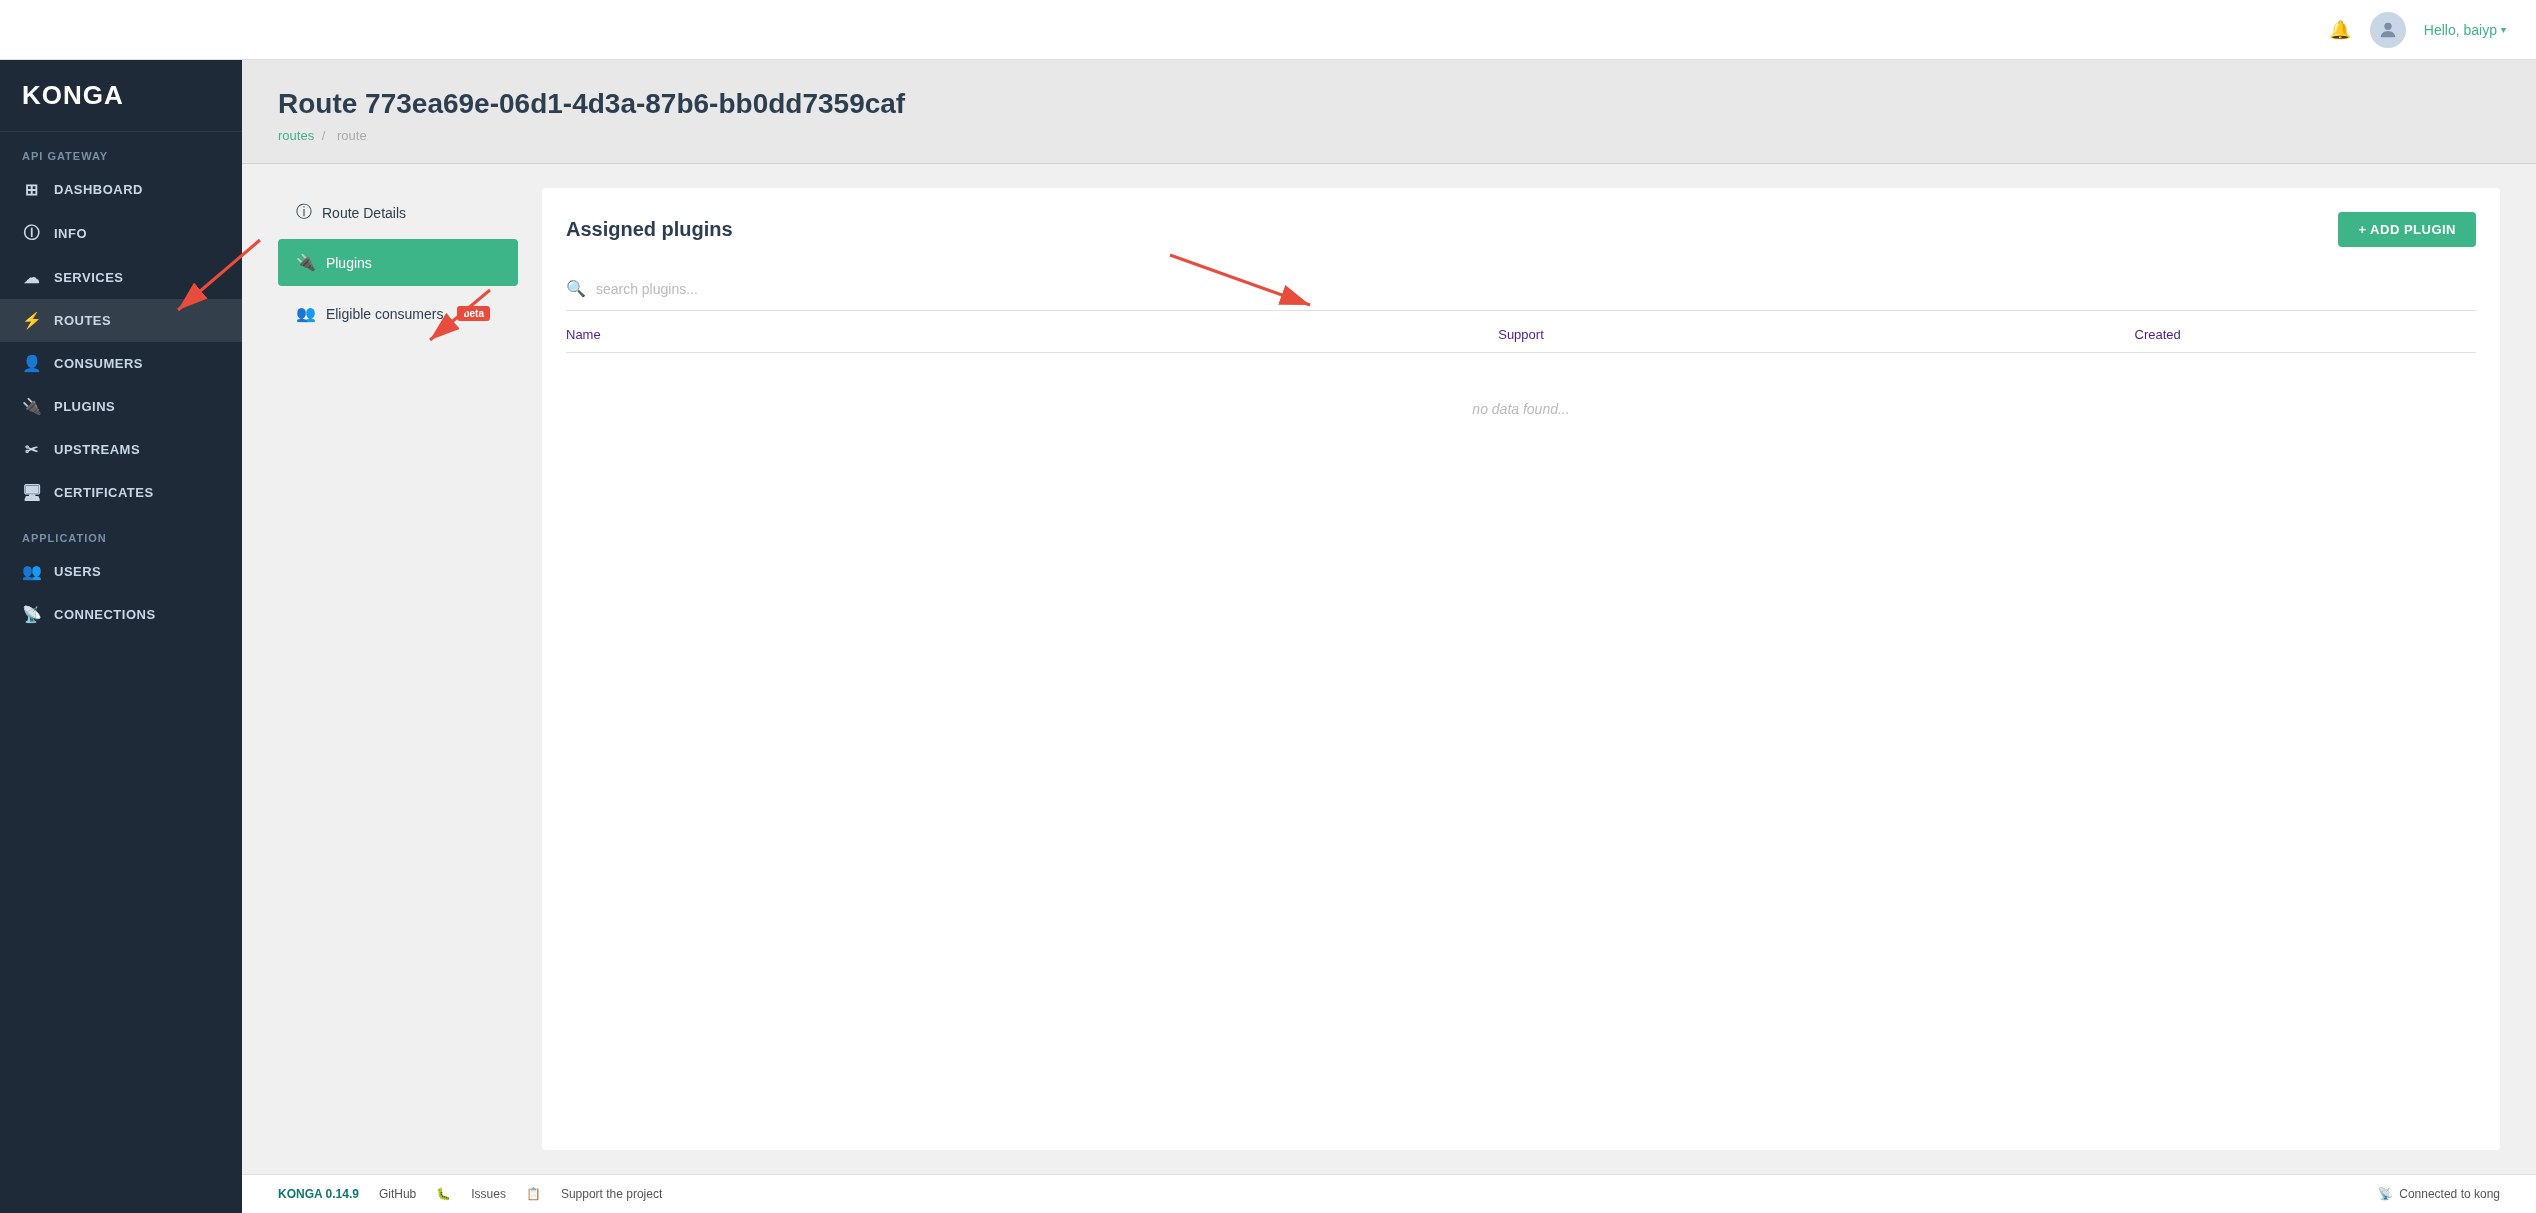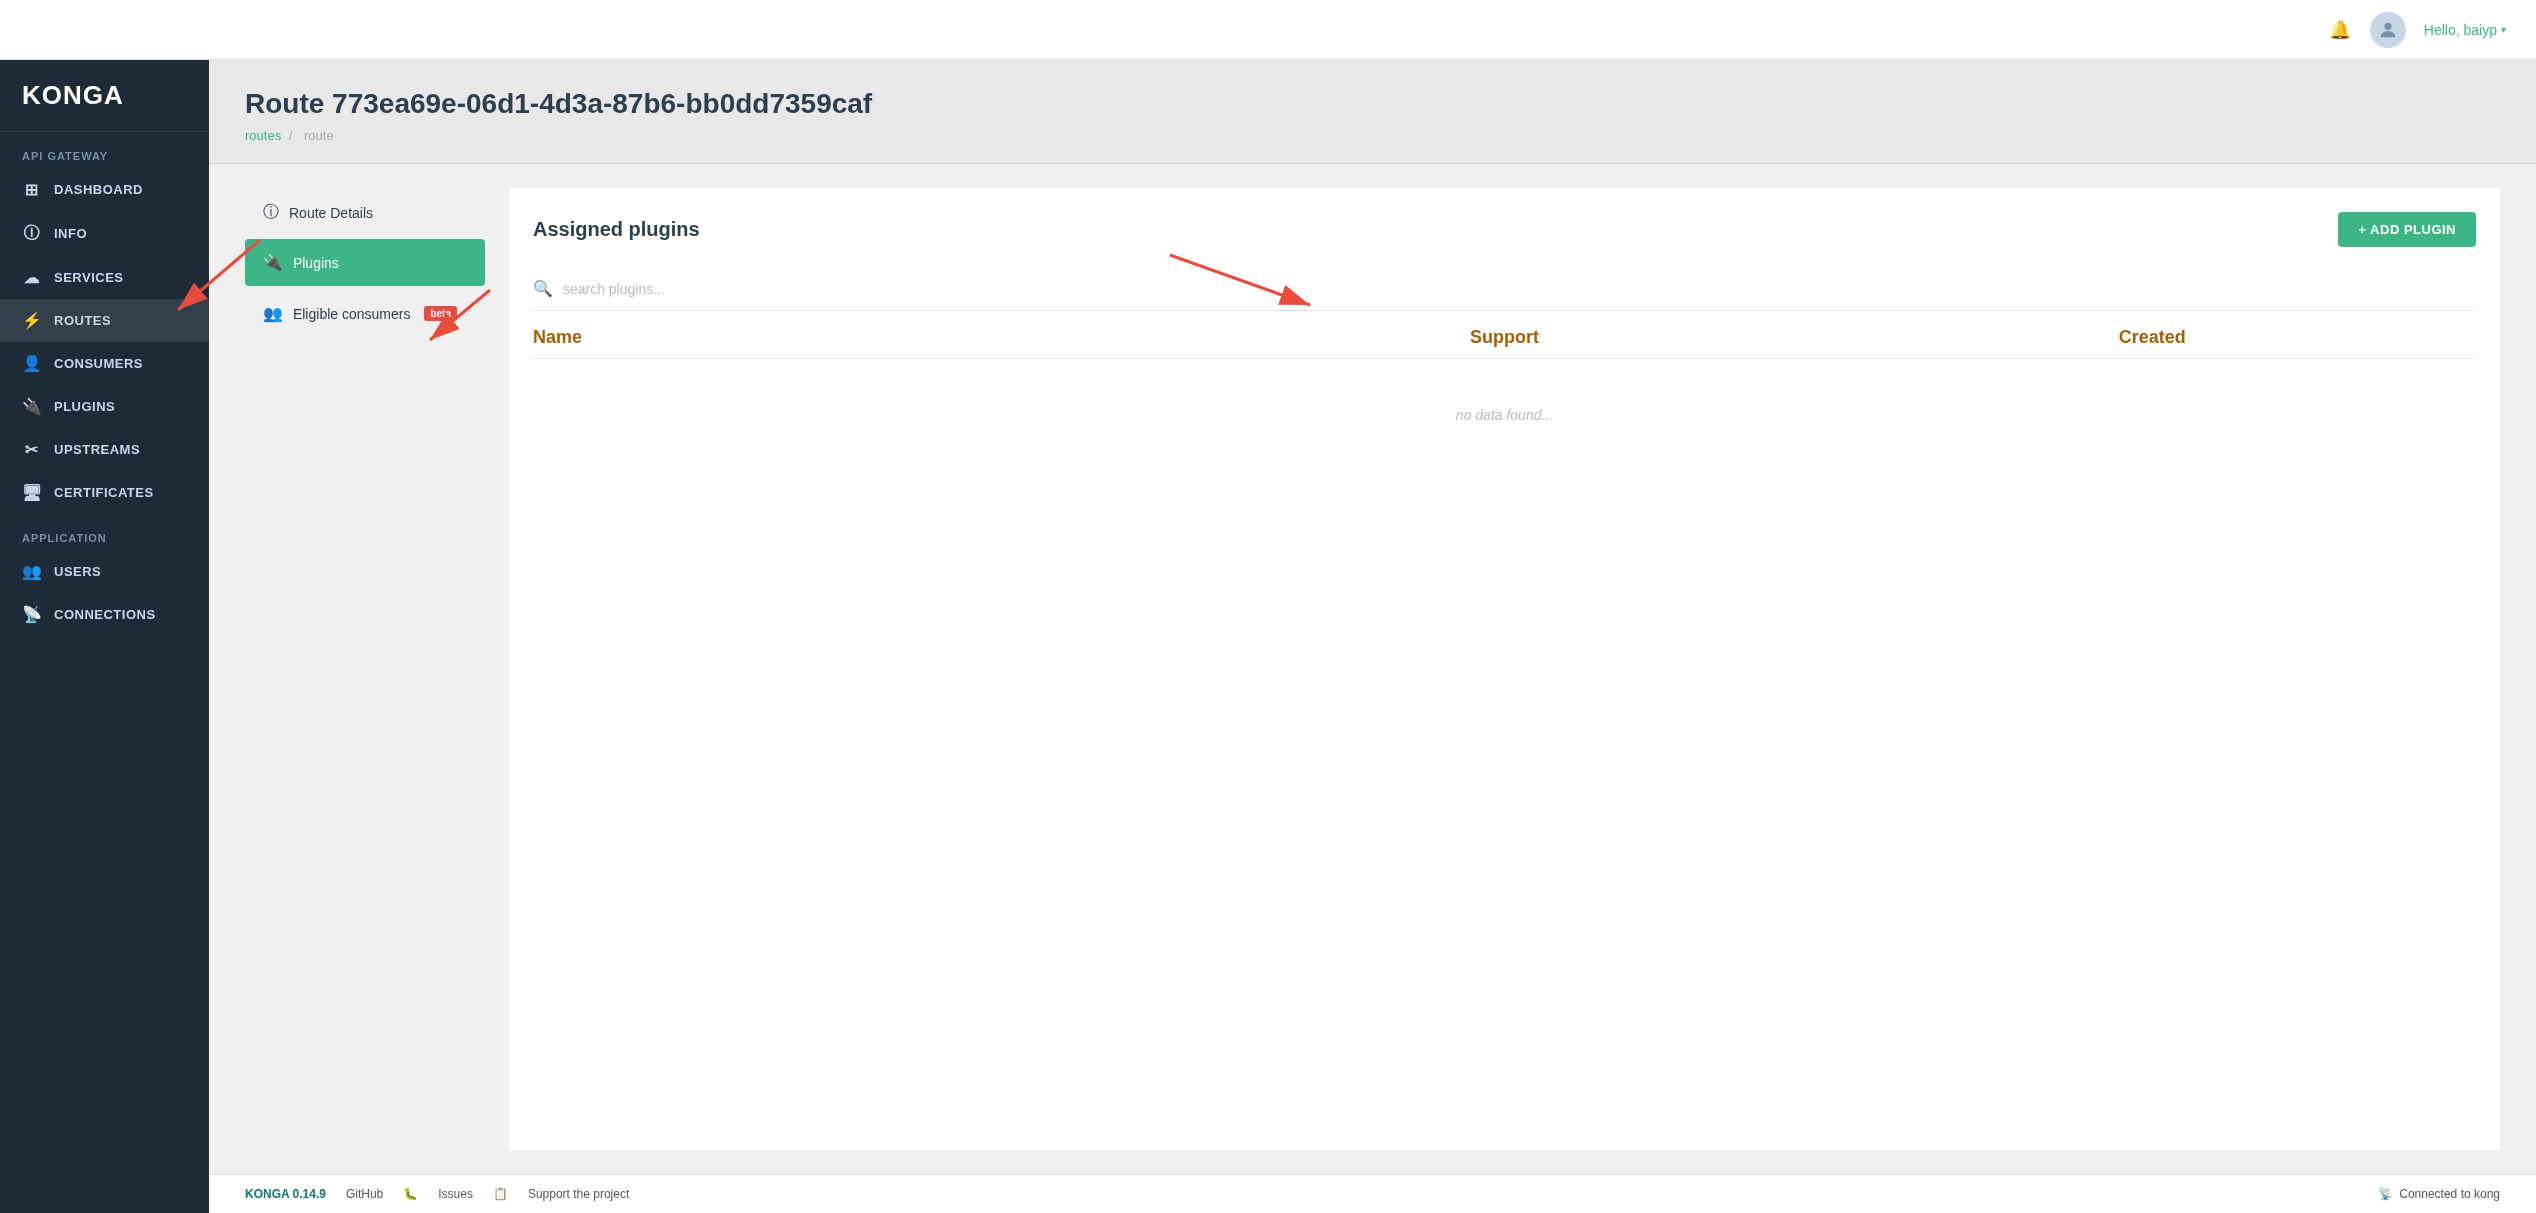--- a/index.html
+++ b/index.html
@@ -4,21 +4,21 @@
   <style>
     * { box-sizing: border-box; margin: 0; padding: 0; }
     body { font-family: 'Segoe UI', Arial, sans-serif; background: #f0f0f0; display: flex; flex-direction: column; height: 100vh; overflow: hidden; }
 
     
     .app-wrapper { display: flex; flex-direction: column; height: 100vh; }
     .top-bar { background: #fff; height: 60px; display: flex; align-items: center; justify-content: flex-end; padding: 0 30px; border-bottom: 1px solid #e0e0e0; flex-shrink: 0; }
     .main-area { display: flex; flex: 1; overflow: hidden; }
 
     
-    .sidebar { background: #1e2a38; width: 209px; flex-shrink: 0; display: flex; flex-direction: column; overflow-y: auto; }
+    .sidebar { background: #1e2a38; width: 242px; flex-shrink: 0; display: flex; flex-direction: column; overflow-y: auto; }
     .sidebar-logo { padding: 20px 22px; border-bottom: 1px solid rgba(255,255,255,0.08); }
     .sidebar-logo span { color: #fff; font-size: 26px; font-weight: 800; letter-spacing: 1px; }
     .sidebar-section-label { color: #7a8fa6; font-size: 11px; font-weight: 600; letter-spacing: 1px; padding: 18px 22px 6px; }
     .sidebar-item { display: flex; align-items: center; gap: 12px; padding: 12px 22px; color: #c8d6e5; font-size: 13px; font-weight: 600; letter-spacing: 0.5px; cursor: pointer; text-transform: uppercase; }
     .sidebar-item.active { background: rgba(255,255,255,0.1); }
     .sidebar-item .icon { font-size: 16px; width: 20px; text-align: center; }
 
     
     .topbar-right { display: flex; align-items: center; gap: 18px; }
     .bell-icon { font-size: 18px; color: #3eb489; cursor: pointer; }
@@ -52,21 +52,21 @@
     .add-plugin-btn { background: #3eb489; color: #fff; border: none; padding: 10px 20px; border-radius: 4px; font-size: 13px; font-weight: 600; cursor: pointer; display: flex; align-items: center; gap: 6px; letter-spacing: 0.5px; }
 
     
     .search-bar { display: flex; align-items: center; gap: 10px; border-bottom: 1px solid #e0e0e0; padding-bottom: 12px; margin-bottom: 16px; }
     .search-icon { color: #aaa; font-size: 16px; }
     .search-input { border: none; outline: none; font-size: 14px; color: #555; background: transparent; flex: 1; }
     .search-input::placeholder { color: #bbb; }
 
     
     .table-header { display: grid; grid-template-columns: 1fr 1fr 1fr; border-bottom: 1px solid #e0e0e0; padding-bottom: 10px; margin-bottom: 8px; }
-    .table-col-header { font-size: 18px; font-weight: 700; color: #a16207; text-align: center; }
+    .table-col-header { font-size: 13px; font-weight: 400; color: #4c1d95; text-align: center; }
     .table-col-header:first-child { text-align: left; }
     .no-data { text-align: center; color: #bbb; font-style: italic; font-size: 14px; padding: 40px 0; }
 
     
     .footer { background: #fff; border-top: 1px solid #e0e0e0; padding: 12px 36px; display: flex; align-items: center; gap: 20px; font-size: 12px; color: #666; flex-shrink: 0; }
     .footer-version { color: #0f766e; font-weight: 700; }
     .footer-link { color: #555; text-decoration: none; cursor: pointer; }
     .footer-right { margin-left: auto; display: flex; align-items: center; gap: 6px; color: #555; }
   </style>
 </head>

